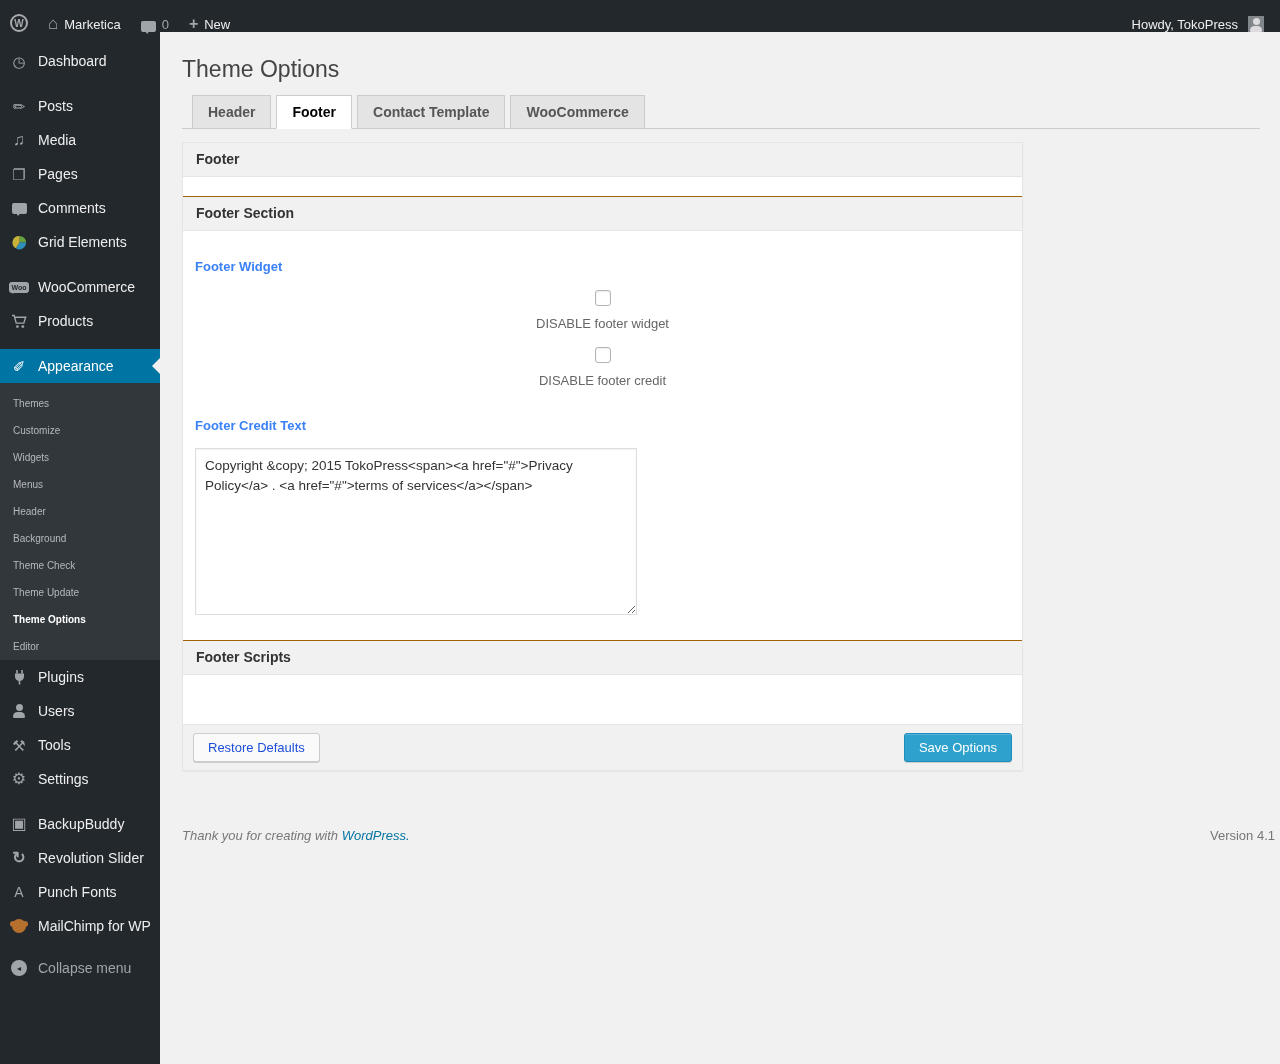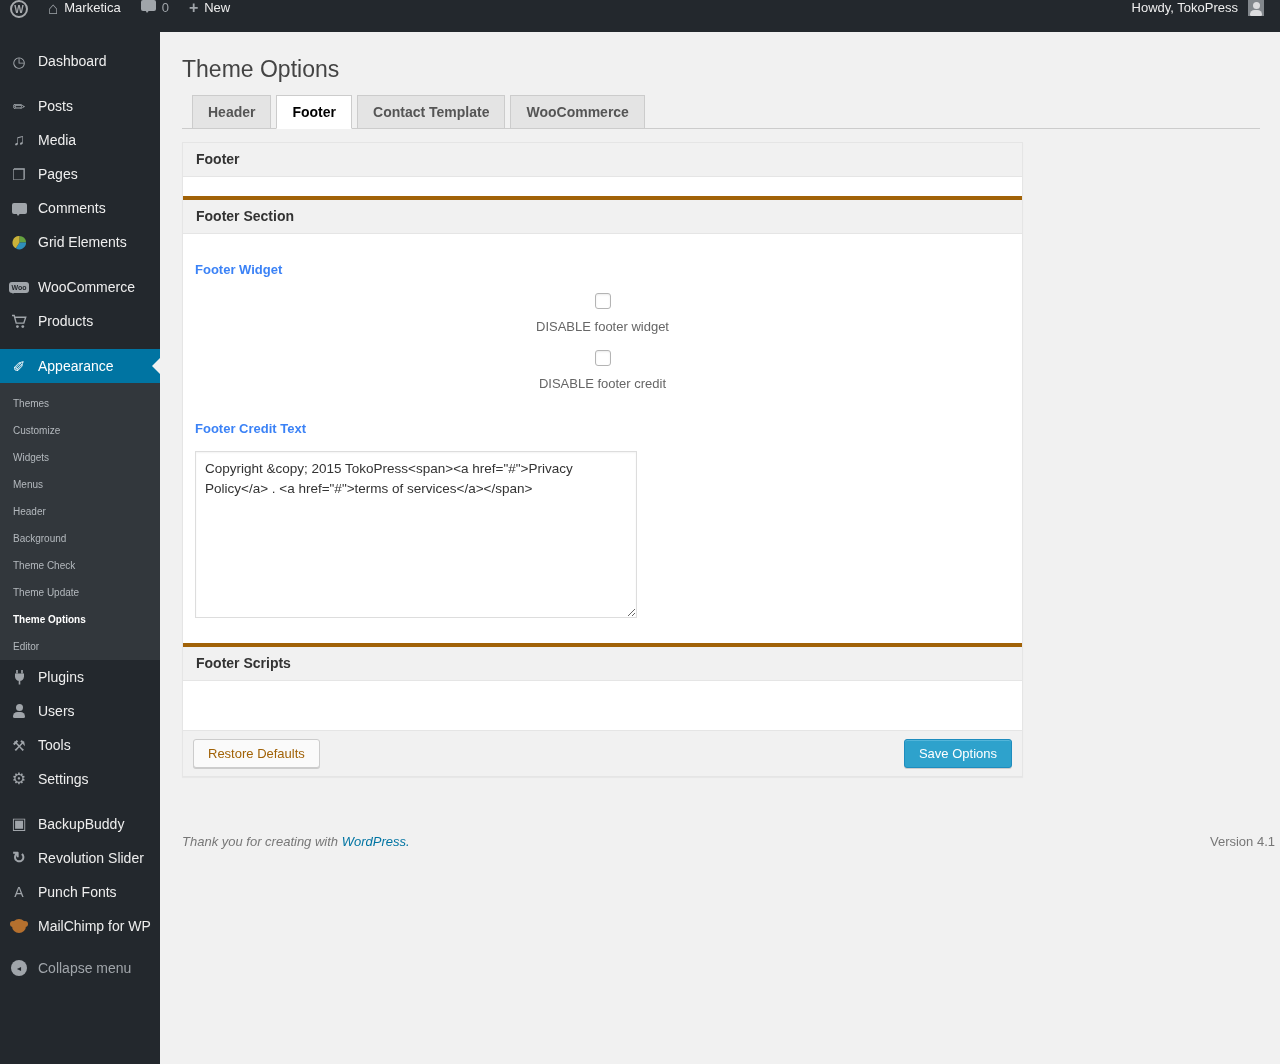--- a/index.html
+++ b/index.html
@@ -3,21 +3,21 @@
 <meta charset="utf-8">
 <style>
   html,body{margin:0;padding:0;}
   body{width:1280px;height:1064px;position:relative;overflow:hidden;
        background:#f1f1f1;font-family:"Liberation Sans",sans-serif;font-size:13px;color:#444;}
   [data-interactable="true"]{cursor:pointer;}
 
   
   #adminbar{position:absolute;top:0;left:0;width:1280px;height:32px;background:#23282d;
             display:flex;align-items:center;color:#eee;font-size:13px;z-index:10;}
-  .ab-item{display:flex;align-items:flex-start;gap:6px;padding:0 10px;height:32px;}
+  .ab-item{display:flex;align-items:flex-end;gap:6px;padding:0 10px;height:32px;}
   .wp-ring{width:18px;height:18px;box-sizing:border-box;border:2px solid #a7aaad;border-radius:50%;
            display:flex;align-items:center;justify-content:center;color:#a7aaad;font-size:10px;font-weight:bold;}
   .wp-ring::before{content:"W";}
   .g-home::before{content:"⌂";font-size:17px;color:#a0a5aa;line-height:1;}
   .g-plus::before{content:"+";font-size:16px;font-weight:bold;color:#a0a5aa;line-height:1;}
   .ab-count{color:#a0a5aa;}
   .ab-right{margin-left:auto;display:flex;align-items:center;padding-right:6px;}
 
   
   .bubble{position:relative;width:15px;height:11px;background:#a0a5aa;border-radius:2px;display:inline-block;}
@@ -70,39 +70,39 @@
   h1{margin:0;padding:23px 0 0 22px;font-size:23px;font-weight:400;color:#444;line-height:29px;}
 
   .tabs{margin:10px 20px 0 22px;padding-left:10px;border-bottom:1px solid #ccc;white-space:nowrap;}
   .tab{display:inline-block;position:relative;top:1px;vertical-align:bottom;
        padding:8px 15px;margin-right:5px;font-size:14px;font-weight:bold;color:#555;
        background:#e4e4e4;border:1px solid #ccc;}
   .tab.active{background:#fff;color:#000;border-bottom-color:#fff;}
 
   .panel{margin:13px 0 0 22px;width:841px;box-sizing:border-box;background:#fff;
          border:1px solid #e5e5e5;box-shadow:0 1px 1px rgba(0,0,0,.04);}
-  .pbar{background:#f1f1f1;border-top:4px solid #a16207;border-bottom:1px solid #e5e5e5;
+  .pbar{background:#f1f1f1;border-top:1px solid #a16207;border-bottom:1px solid #e5e5e5;
         padding:9px 13px;font-size:14px;font-weight:bold;color:#333;line-height:15px;}
   .pbar.first{border-top:none;}
   .gap{height:19px;background:#fff;}
   .pbody{padding:0 12px;}
   .flabel{font-size:13px;font-weight:bold;color:#3b82f6;padding-top:28px;line-height:15px;}
   .chkrow{display:flex;align-items:center;gap:10px;margin-top:16px;color:#666;flex-direction:column;}
   input[type=checkbox]{appearance:none;-webkit-appearance:none;width:16px;height:16px;margin:0;
         background:#fff;border:1px solid #b4b4b4;border-radius:3px;box-shadow:inset 0 1px 2px rgba(0,0,0,.08);}
   textarea{display:block;width:442px;height:167px;box-sizing:border-box;margin-top:15px;
         background:#fff;border:1px solid #ddd;box-shadow:inset 0 1px 2px rgba(0,0,0,.05);
         padding:7px 9px;font:13.5px/1.5 "Liberation Sans",sans-serif;color:#333;resize:both;}
   .scriptrow{display:flex;margin-top:17px;}
   .scriptrow textarea{margin-top:0;height:163px;}
   .hint{margin-left:18px;width:300px;color:#666;font-size:13px;line-height:1.6;padding-top:1px;}
   .pfoot{margin-top:49px;background:#f1f1f1;border-top:1px solid #e5e5e5;padding:8px 10px;
          display:flex;justify-content:space-between;align-items:center;}
   .btn{font-family:inherit;font-size:13px;line-height:15px;border-radius:3px;padding:6px 14px;}
-  .btn.secondary{background:#fafafa;border:1px solid #ccc;color:#a16207;box-shadow:0 1px 0 #ccc;}
+  .btn.secondary{background:#fafafa;border:1px solid #ccc;color:#1d4ed8;box-shadow:0 1px 0 #ccc;}
   .btn.primary{background:#2ea2cc;border:1px solid #1e8cbe;color:#fff;
                box-shadow:inset 0 1px 0 rgba(120,200,230,.5),0 1px 0 rgba(0,0,0,.15);}
 
   .page-footer{margin:57px 5px 0 22px;display:flex;justify-content:space-between;
                font-size:13px;color:#777;}
   .thanks{font-style:italic;}
   .thanks a{color:#0074a2;text-decoration:none;font-style:italic;}
 </style>
 </head>
 <body>

